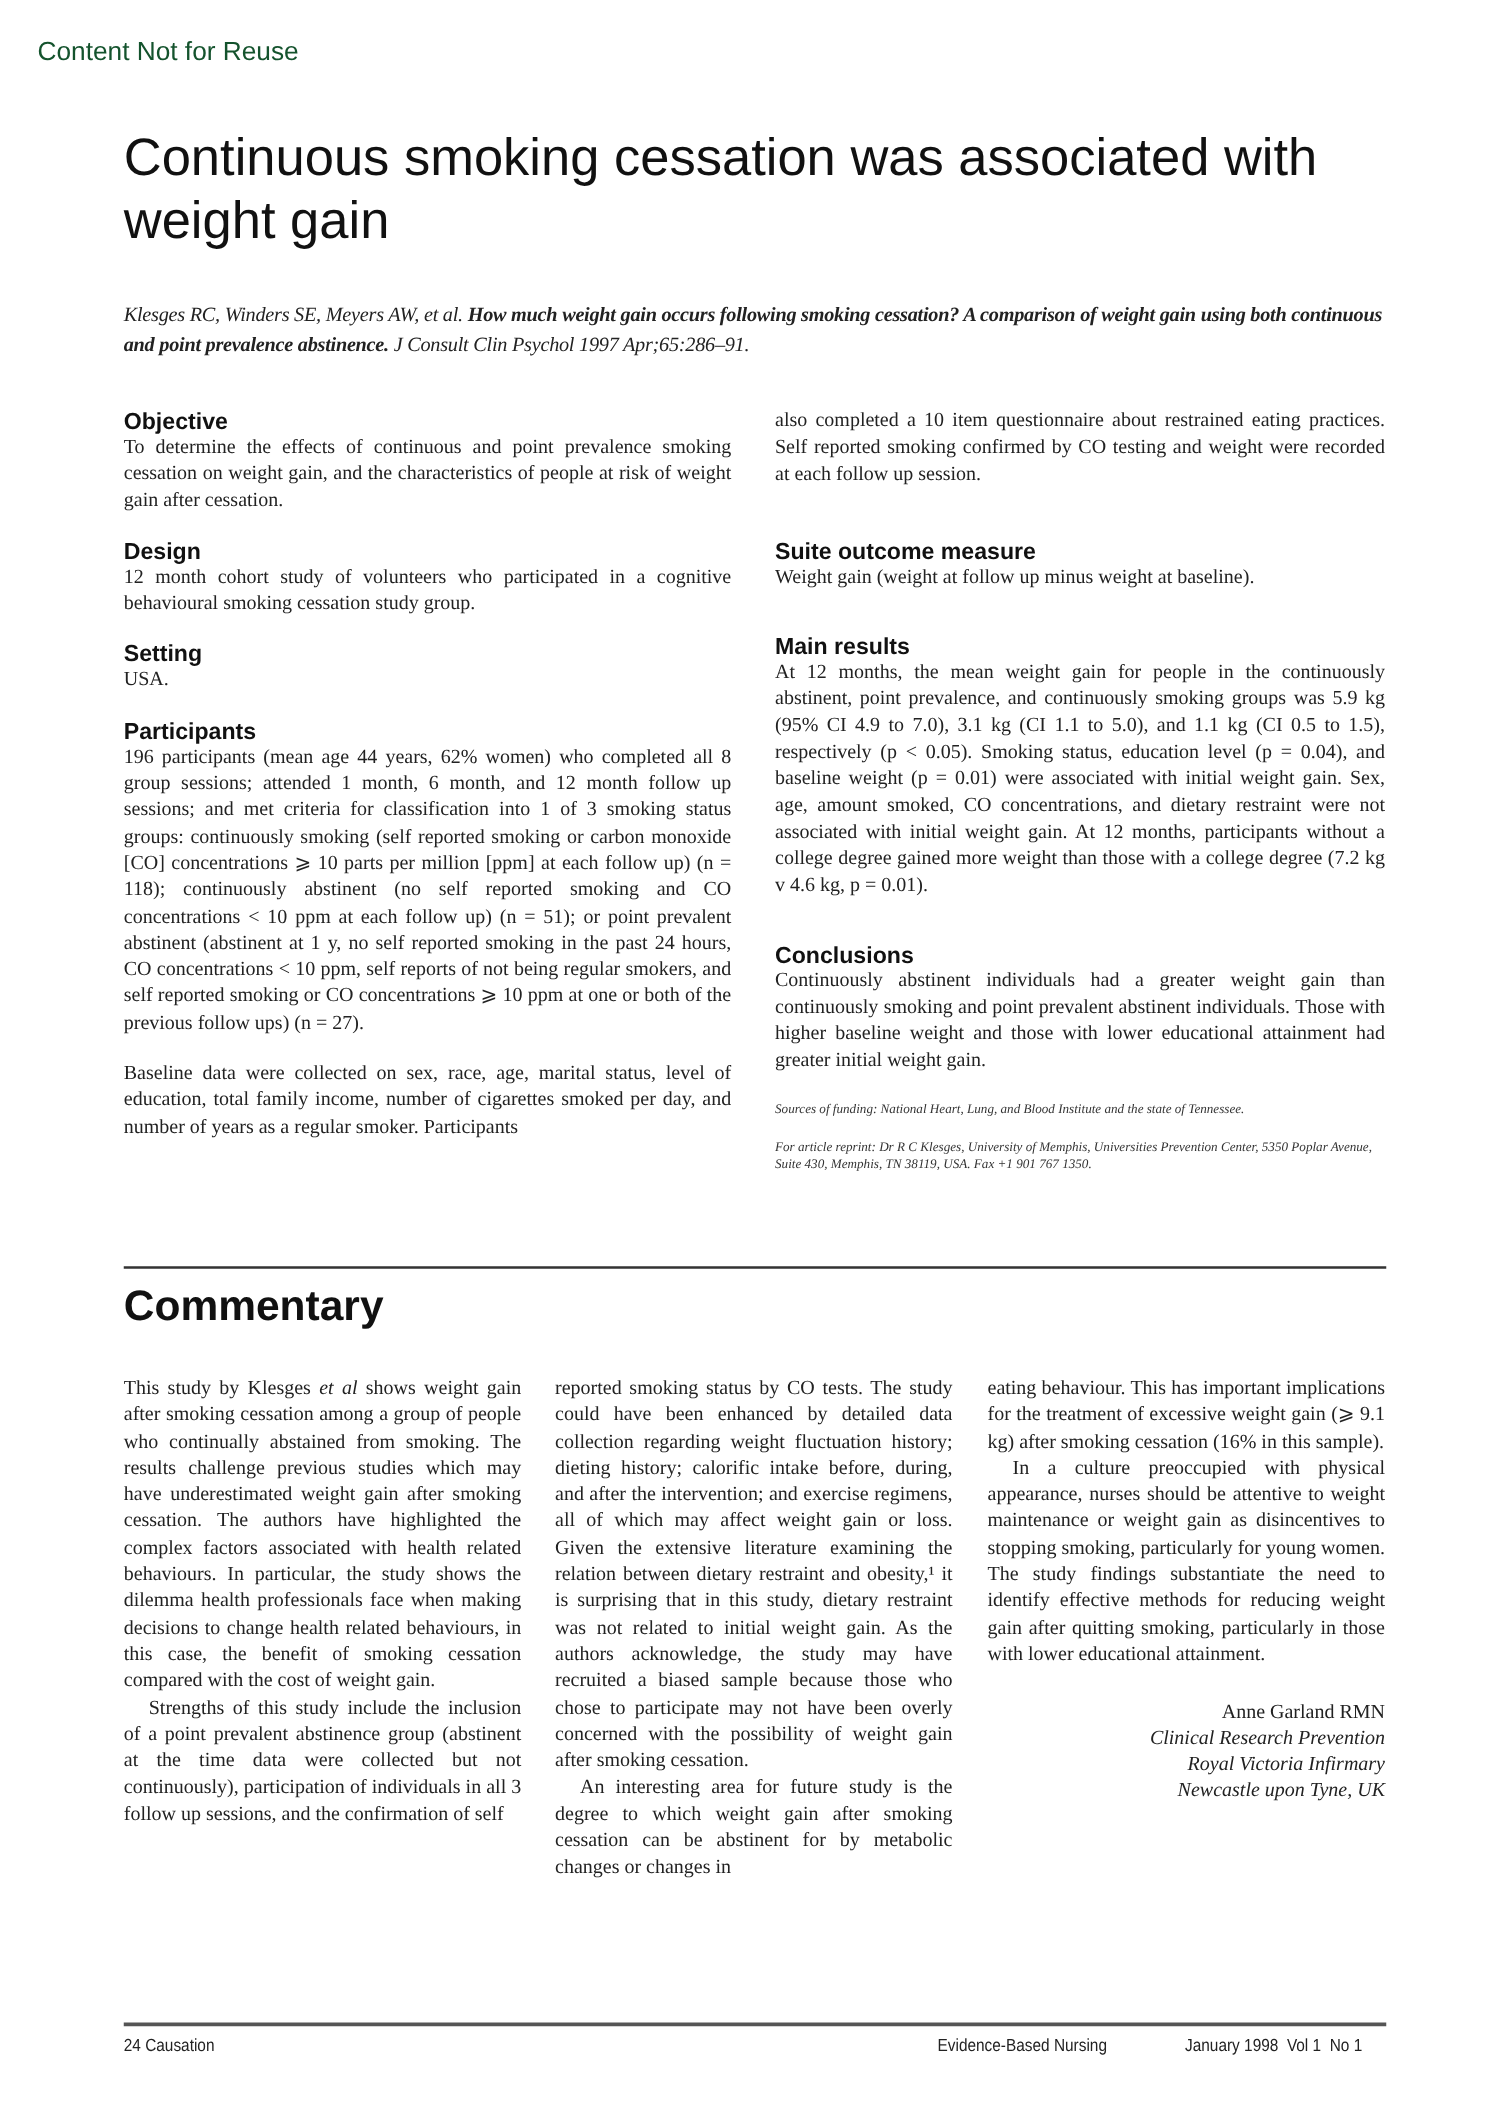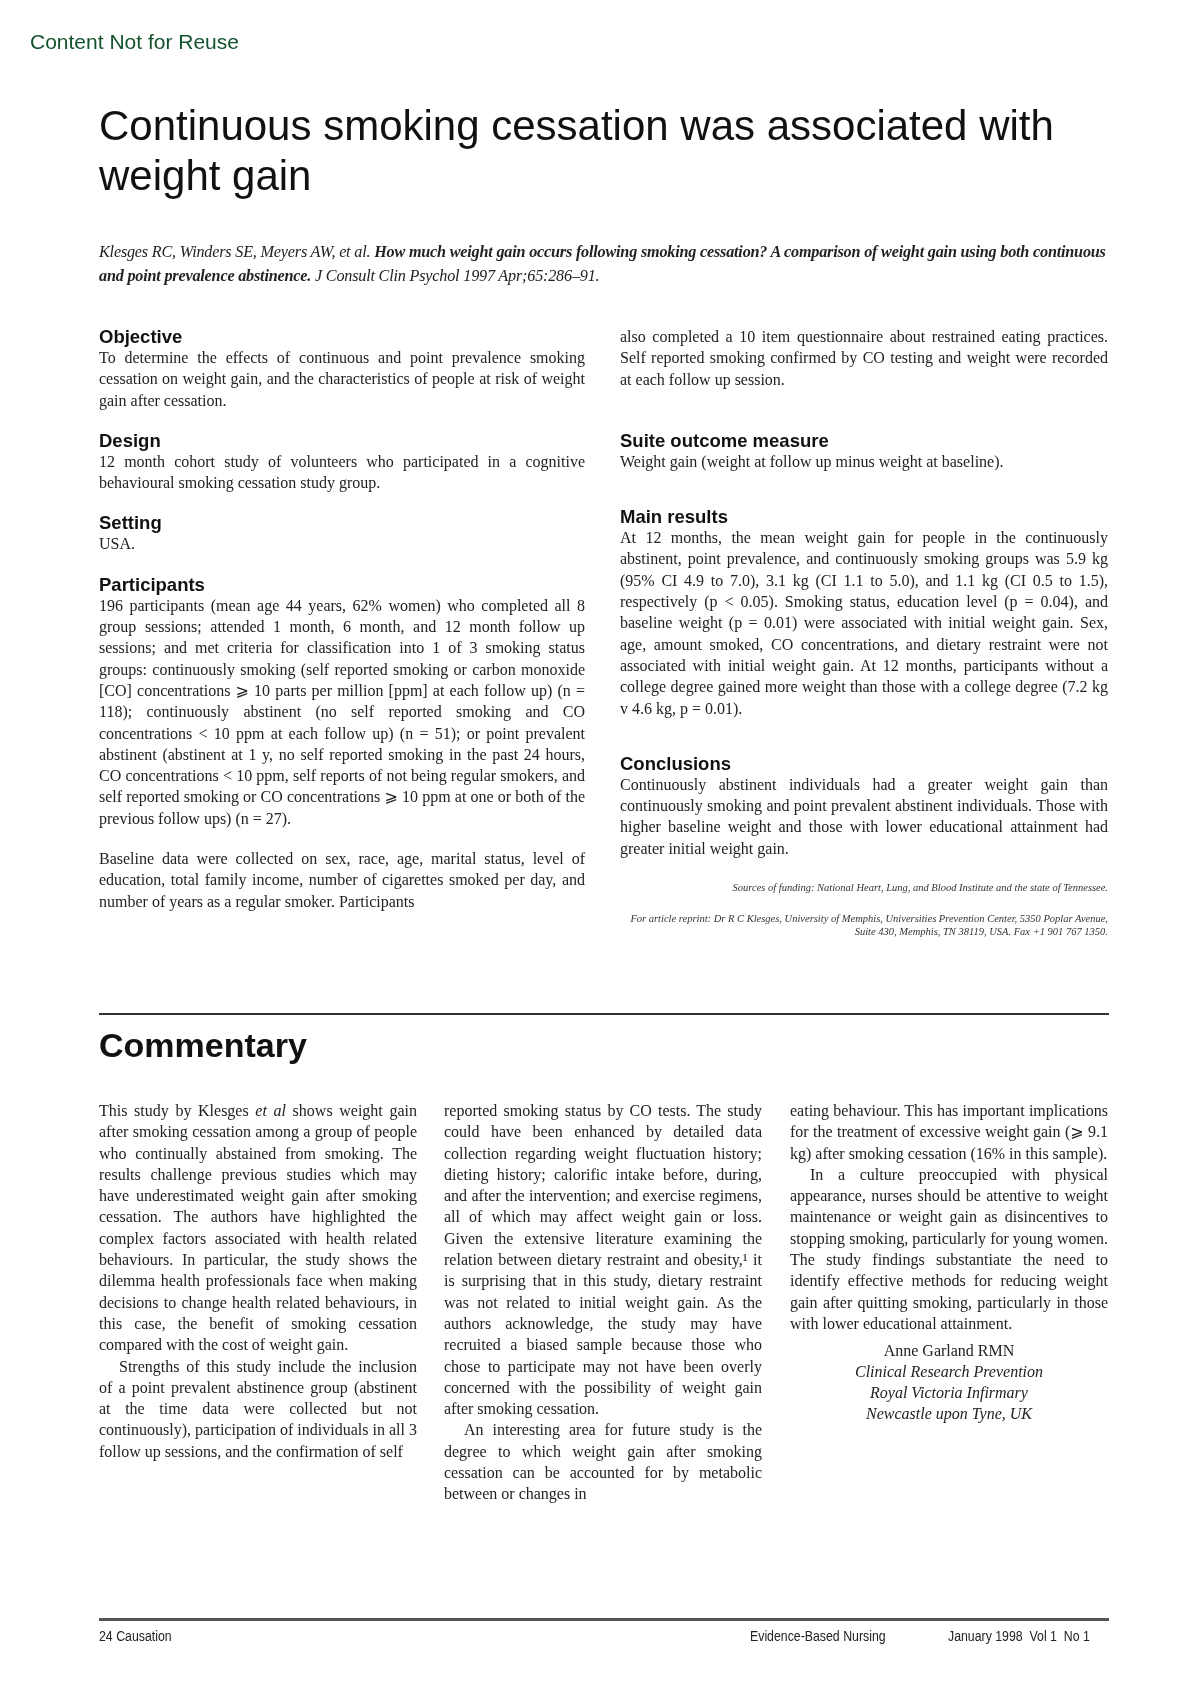--- a/index.html
+++ b/index.html
@@ -7,30 +7,30 @@
   .watermark { position: absolute; left: 30px; top: 30px; font-family: "Liberation Sans", sans-serif; font-size: 21px; color: #14532d; }
   .title { position: absolute; left: 99px; top: 101px; width: 1000px; font-family: "Liberation Sans", sans-serif; font-size: 42px; line-height: 50px; font-weight: normal; color: #111; margin: 0; }
   .citation { position: absolute; left: 99px; top: 240px; width: 1010px; font-family: "Liberation Serif", serif; font-style: italic; font-size: 16.2px; line-height: 24px; color: #222; letter-spacing: -0.2px; }
   .citation b { font-weight: bold; }
   .col { position: absolute; font-family: "Liberation Serif", serif; font-size: 16px; line-height: 21.3px; color: #222; text-align: justify; }
   .col-left { left: 99px; top: 326px; width: 486px; }
   .col-right { left: 620px; top: 326px; width: 488px; }
   .sec { margin: 0 0 19px 0; }
   .sec h3 { margin: 0; font-family: "Liberation Sans", sans-serif; font-weight: bold; font-size: 18.5px; line-height: 21px; color: #111; }
   .sec p { margin: 0; }
-  .small-ital { font-style: italic; font-size: 10.5px; line-height: 13px; color: #333; text-align: right; }
+  .small-ital { font-style: italic; font-size: 10.5px; line-height: 13px; color: #333; text-align: left; }
   .rule { position: absolute; left: 99px; width: 1010px; background: #333; }
   .commentary-title { position: absolute; left: 99px; top: 1025px; font-family: "Liberation Sans", sans-serif; font-weight: bold; font-size: 34px; line-height: 40px; color: #111; margin: 0; }
   .ccol { position: absolute; top: 1100px; width: 318px; font-family: "Liberation Serif", serif; font-size: 16px; line-height: 21.3px; color: #222; text-align: justify; }
   .ccol p { margin: 0; }
   .ccol p.indent { text-indent: 20px; }
   .ccol1 { left: 99px; }
   .ccol2 { left: 444px; }
   .ccol3 { left: 790px; }
-  .sig { text-align: center; margin-top: 6px; }
+  .sig { text-align: right; margin-top: 25px; }
   .sig div { line-height: 21px; }
   .sig .role { font-style: italic; }
   .ref { margin-top: 28px; font-size: 12.5px; line-height: 14px; text-align: left; padding-left: 18px; text-indent: -18px; }
   .ref i { font-style: italic; }
   .footer { position: absolute; top: 1628px; font-family: "Liberation Sans", sans-serif; font-size: 14px; color: #222; transform: scaleX(0.88); transform-origin: left top; }
   .footer-left { left: 99px; }
   .footer-mid { left: 750px; }
   .footer-right { left: 948px; }
 </style>
 </head>
@@ -90,21 +90,21 @@
 
 <h2 class="commentary-title">Commentary</h2>
 
 <div class="ccol ccol1">
   <p><span>This study by Klesges </span><i>et al</i><span> shows weight gain after smoking cessation among a group of people who continually abstained from smoking. The results challenge previous studies which may have underestimated weight gain after smoking cessation. The authors have highlighted the complex factors associated with health related behaviours. In particular, the study shows the dilemma health professionals face when making decisions to change health related behaviours, in this case, the benefit of smoking cessation compared with the cost of weight gain.</span></p>
   <p class="indent">Strengths of this study include the inclusion of a point prevalent abstinence group (abstinent at the time data were collected but not continuously), participation of individuals in all 3 follow up sessions, and the confirmation of self</p>
 </div>
 
 <div class="ccol ccol2">
   <p>reported smoking status by CO tests. The study could have been enhanced by detailed data collection regarding weight fluctuation history; dieting history; calorific intake before, during, and after the intervention; and exercise regimens, all of which may affect weight gain or loss. Given the extensive literature examining the relation between dietary restraint and obesity,¹ it is surprising that in this study, dietary restraint was not related to initial weight gain. As the authors acknowledge, the study may have recruited a biased sample because those who chose to participate may not have been overly concerned with the possibility of weight gain after smoking cessation.</p>
-  <p class="indent">An interesting area for future study is the degree to which weight gain after smoking cessation can be accounted for by metabolic between or changes in</p>
+  <p class="indent">An interesting area for future study is the degree to which weight gain after smoking cessation can be abstinent for by metabolic changes or changes in</p>
 </div>
 
 <div class="ccol ccol3">
   <p>eating behaviour. This has important implications for the treatment of excessive weight gain (⩾ 9.1 kg) after smoking cessation (16% in this sample).</p>
   <p class="indent">In a culture preoccupied with physical appearance, nurses should be attentive to weight maintenance or weight gain as disincentives to stopping smoking, particularly for young women. The study findings substantiate the need to identify effective methods for reducing weight gain after quitting smoking, particularly in those with lower educational attainment.</p>
   <div class="sig">
     <div>Anne Garland RMN</div>
     <div class="role">Clinical Research Prevention</div>
     <div class="role">Royal Victoria Infirmary</div>
     <div class="role">Newcastle upon Tyne, UK</div>

